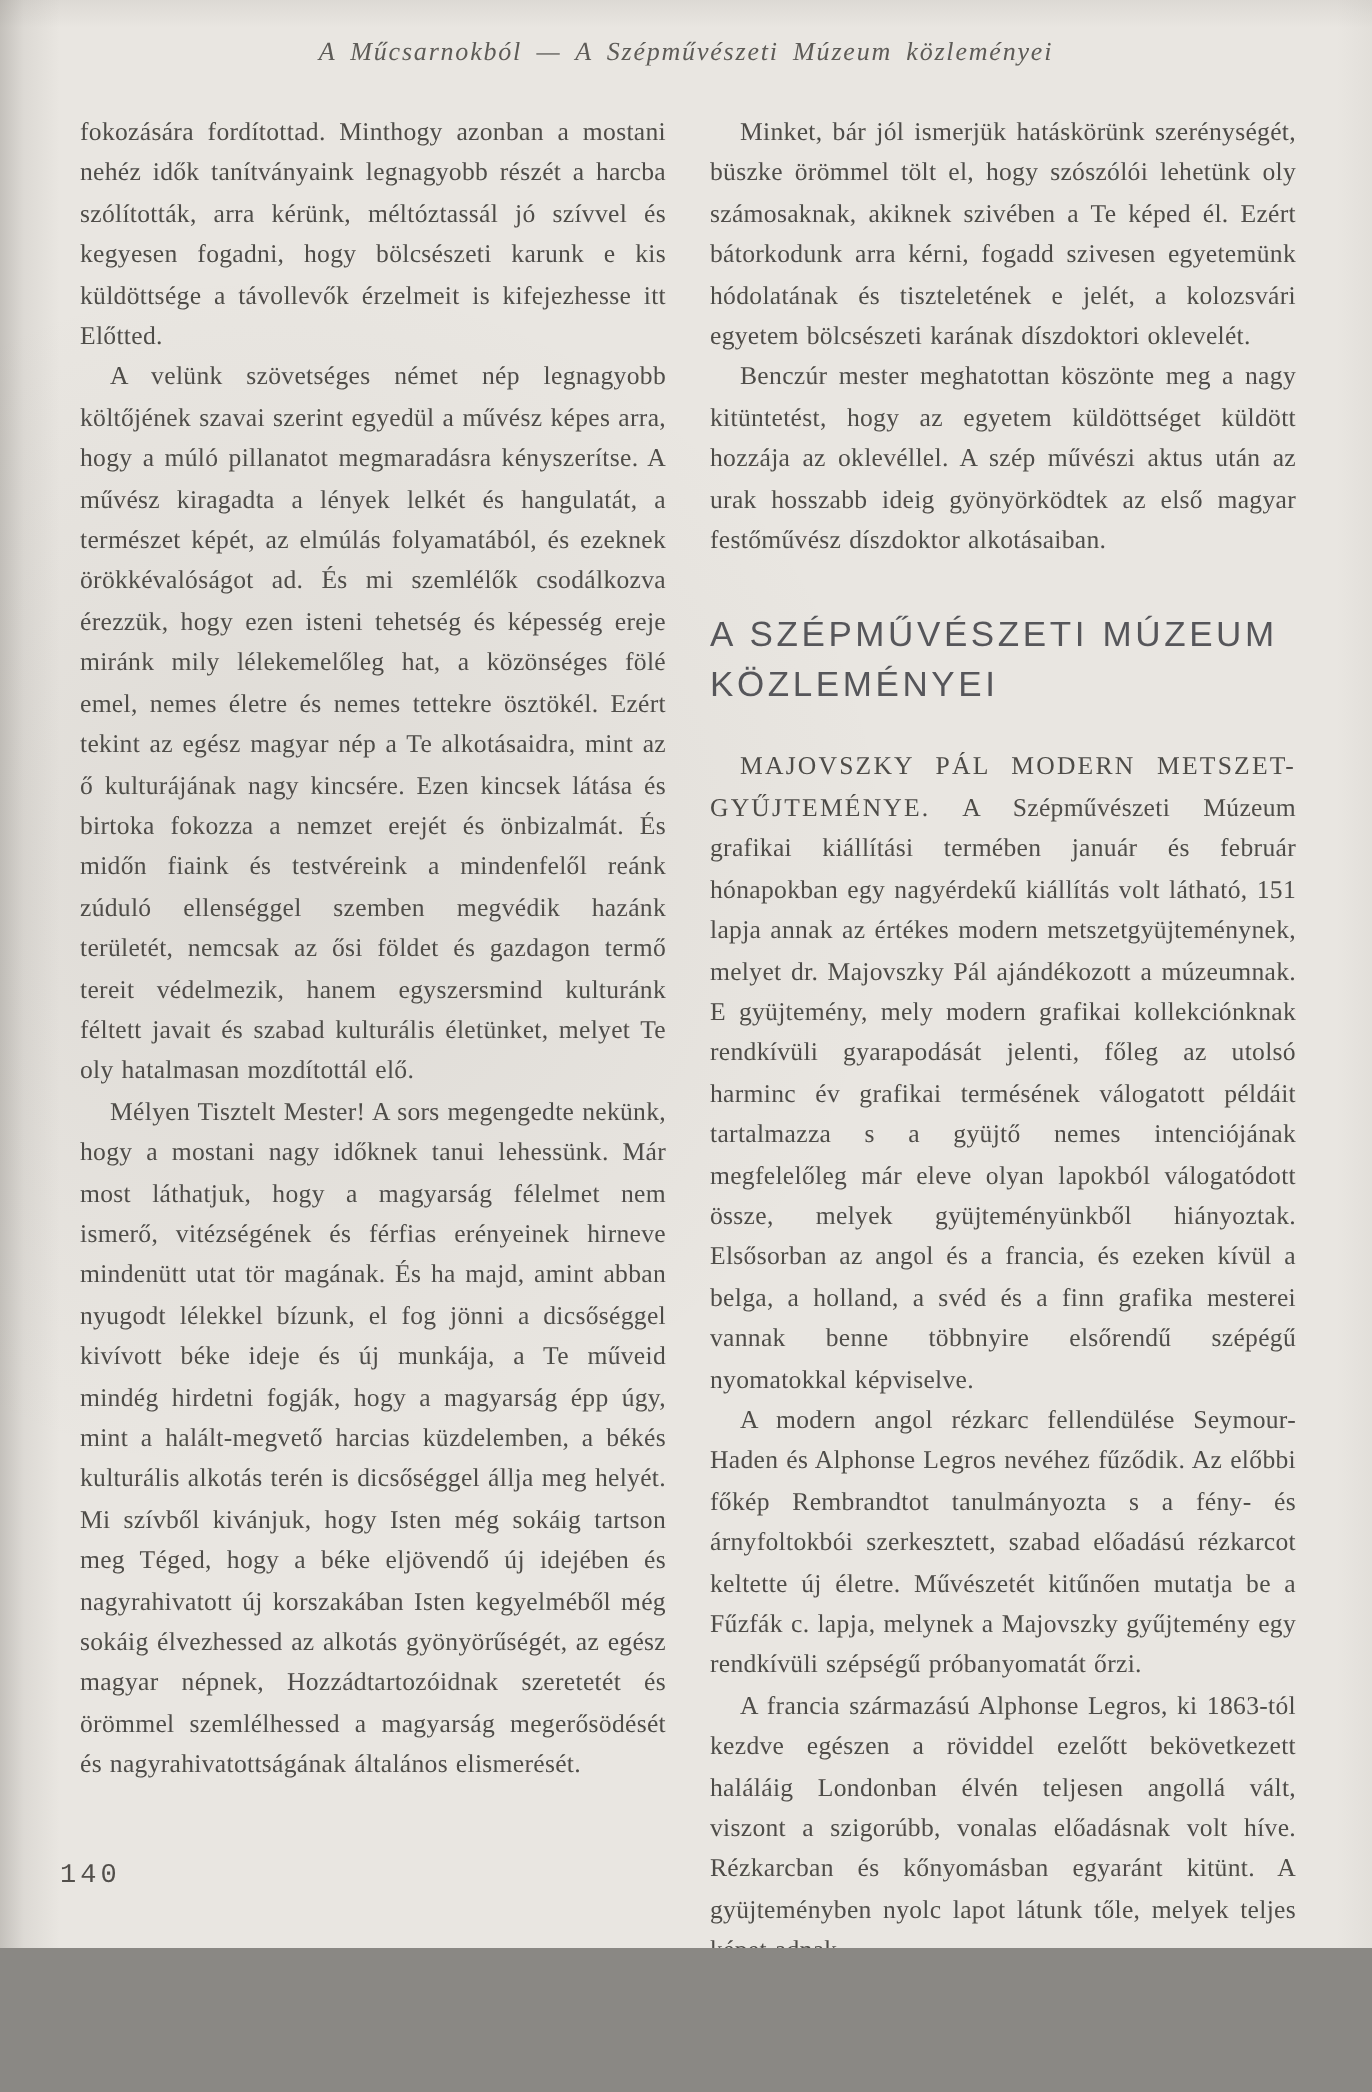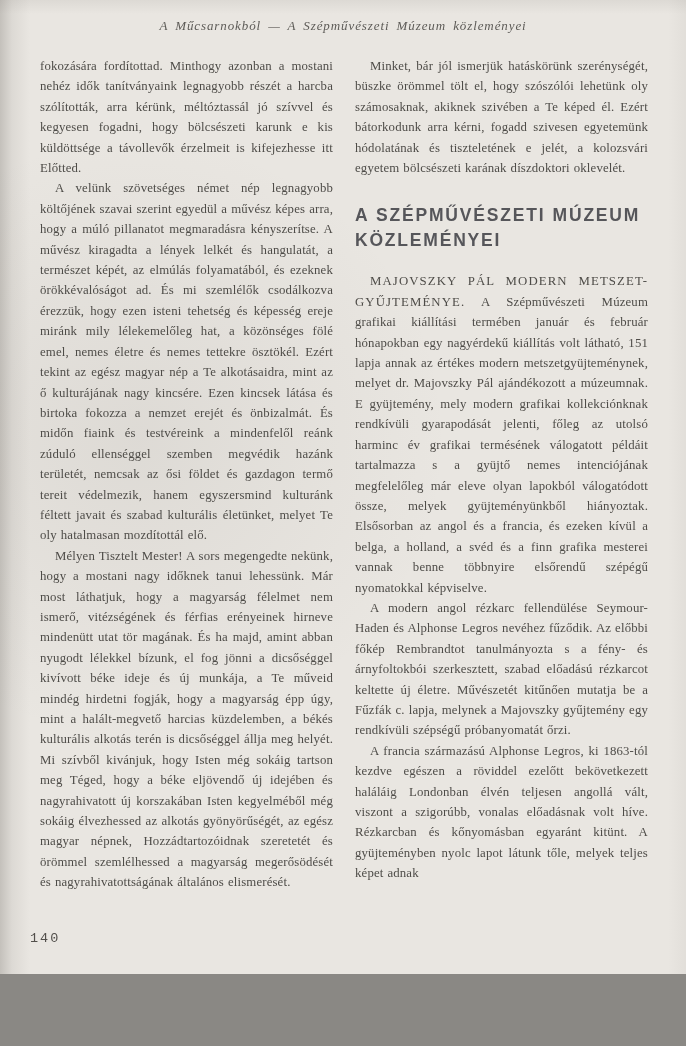--- a/index.html
+++ b/index.html
@@ -43,21 +43,21 @@
     text-align:justify;
     font-size:12.8px;
     line-height:20.4px;
     letter-spacing:0.15px;
     word-spacing:0.6px;
   }
   .col p { margin:0; }
   .col p.indent { text-indent:15px; }
   .section-heading {
     font-family:"Liberation Sans", sans-serif;
-    font-weight:700;
+    font-weight:400;
     font-size:17.5px;
     line-height:25px;
     letter-spacing:1.8px;
     color:#56565a;
     margin:25px 0 18px 0;
     text-align:left;
   }
   .lead-caps {
     letter-spacing:1.1px;
   }
@@ -80,20 +80,21 @@
   <div class="columns">
 
     <div class="col">
       <p>fokozására fordítottad. Minthogy azonban a mostani nehéz idők tanítványaink legnagyobb részét a harcba szólították, arra kérünk, méltóztassál jó szívvel és kegyesen fogadni, hogy bölcsészeti karunk e kis küldöttsége a távollevők érzelmeit is kifejezhesse itt Előtted.</p>
       <p class="indent">A velünk szövetséges német nép legnagyobb költőjének szavai szerint egyedül a művész képes arra, hogy a múló pillanatot megmaradásra kényszerítse. A művész kiragadta a lények lelkét és hangulatát, a természet képét, az elmúlás folyamatából, és ezeknek örökkévalóságot ad. És mi szemlélők csodálkozva érezzük, hogy ezen isteni tehetség és képesség ereje miránk mily lélekemelőleg hat, a közönséges fölé emel, nemes életre és nemes tettekre ösztökél. Ezért tekint az egész magyar nép a Te alkotásaidra, mint az ő kulturájának nagy kincsére. Ezen kincsek látása és birtoka fokozza a nemzet erejét és önbizalmát. És midőn fiaink és testvéreink a mindenfelől reánk zúduló ellenséggel szemben megvédik hazánk területét, nemcsak az ősi földet és gazdagon termő tereit védelmezik, hanem egyszersmind kulturánk féltett javait és szabad kulturális életünket, melyet Te oly hatalmasan mozdítottál elő.</p>
       <p class="indent">Mélyen Tisztelt Mester! A sors megengedte nekünk, hogy a mostani nagy időknek tanui lehessünk. Már most láthatjuk, hogy a magyarság félelmet nem ismerő, vitézségének és férfias erényeinek hirneve mindenütt utat tör magának. És ha majd, amint abban nyugodt lélekkel bízunk, el fog jönni a dicsőséggel kivívott béke ideje és új munkája, a Te műveid mindég hirdetni fogják, hogy a magyarság épp úgy, mint a halált-megvető harcias küzdelemben, a békés kulturális alkotás terén is dicsőséggel állja meg helyét. Mi szívből kivánjuk, hogy Isten még sokáig tartson meg Téged, hogy a béke eljövendő új idejében és nagyrahivatott új korszakában Isten kegyelméből még sokáig élvezhessed az alkotás gyönyörűségét, az egész magyar népnek, Hozzádtartozóidnak szeretetét és örömmel szemlélhessed a magyarság megerősödését és nagyrahivatottságának általános elismerését.</p>
     </div>
 
     <div class="col">
       <p class="indent">Minket, bár jól ismerjük hatáskörünk szerénységét, büszke örömmel tölt el, hogy szószólói lehetünk oly számosaknak, akiknek szivében a Te képed él. Ezért bátorkodunk arra kérni, fogadd szivesen egyetemünk hódolatának és tiszteletének e jelét, a kolozsvári egyetem bölcsészeti karának díszdoktori oklevelét.</p>
+      <p class="indent">Benczúr mester meghatottan köszönte meg a nagy kitüntetést, hogy az egyetem küldöttséget küldött hozzája az oklevéllel. A szép művészi aktus után az urak hosszabb ideig gyönyörködtek az első magyar festőművész díszdoktor alkotásaiban.</p>
 
       <h2 class="section-heading">A SZÉPMŰVÉSZETI MÚZEUM KÖZLEMÉNYEI</h2>
 
       <p class="indent"><span class="lead-caps">MAJOVSZKY PÁL MODERN METSZET-GYŰJTEMÉNYE.</span><span> A Szépművészeti Múzeum grafikai kiállítási termében január és február hónapokban egy nagyérdekű kiállítás volt látható, 151 lapja annak az értékes modern metszetgyüjteménynek, melyet dr. Majovszky Pál ajándékozott a múzeumnak. E gyüjtemény, mely modern grafikai kollekciónknak rendkívüli gyarapodását jelenti, főleg az utolsó harminc év grafikai termésének válogatott példáit tartalmazza s a gyüjtő nemes intenciójának megfelelőleg már eleve olyan lapokból válogatódott össze, melyek gyüjteményünkből hiányoztak. Elsősorban az angol és a francia, és ezeken kívül a belga, a holland, a svéd és a finn grafika mesterei vannak benne többnyire elsőrendű szépégű nyomatokkal képviselve.</span></p>
       <p class="indent">A modern angol rézkarc fellendülése Seymour-Haden és Alphonse Legros nevéhez fűződik. Az előbbi főkép Rembrandtot tanulmányozta s a fény- és árnyfoltokbói szerkesztett, szabad előadású rézkarcot keltette új életre. Művészetét kitűnően mutatja be a Fűzfák c. lapja, melynek a Majovszky gyűjtemény egy rendkívüli szépségű próbanyomatát őrzi.</p>
       <p class="indent">A francia származású Alphonse Legros, ki 1863-tól kezdve egészen a röviddel ezelőtt bekövetkezett haláláig Londonban élvén teljesen angollá vált, viszont a szigorúbb, vonalas előadásnak volt híve. Rézkarcban és kőnyomásban egyaránt kitünt. A gyüjteményben nyolc lapot látunk tőle, melyek teljes képet adnak</p>
     </div>
 
   </div>
 

